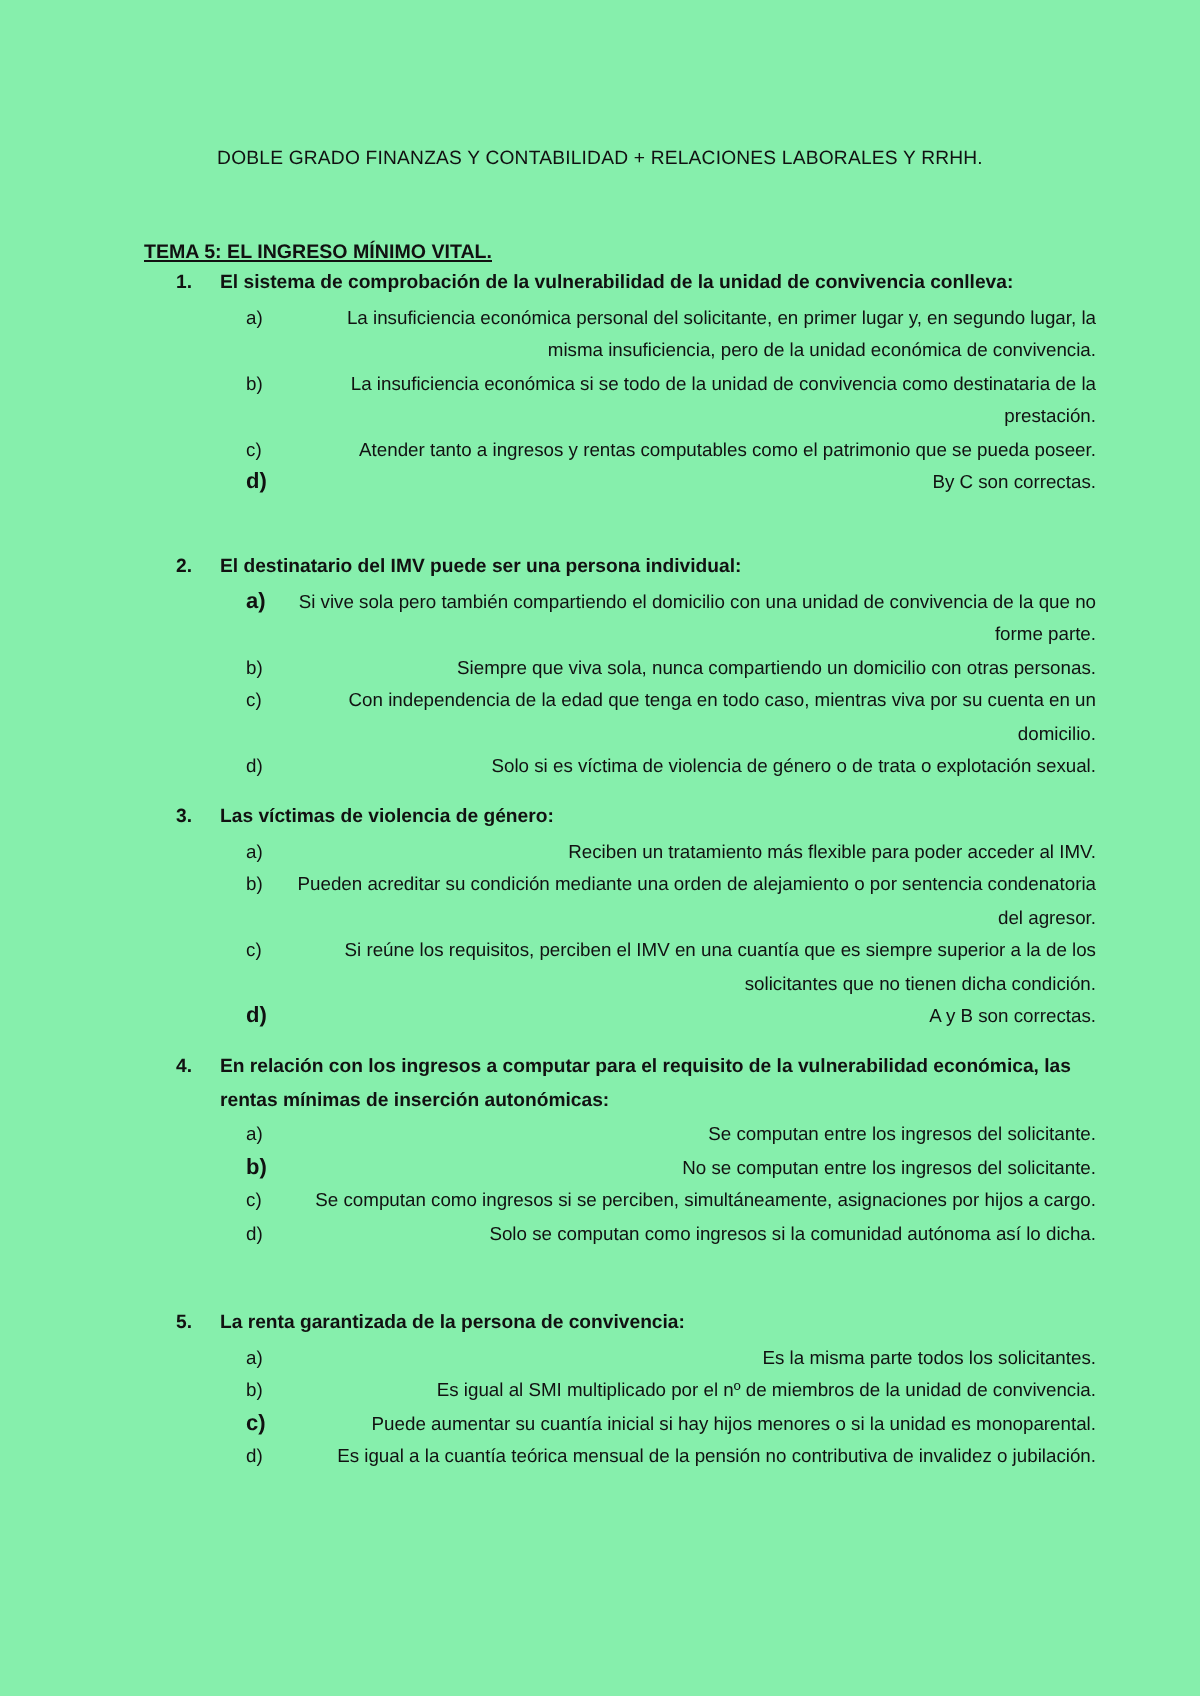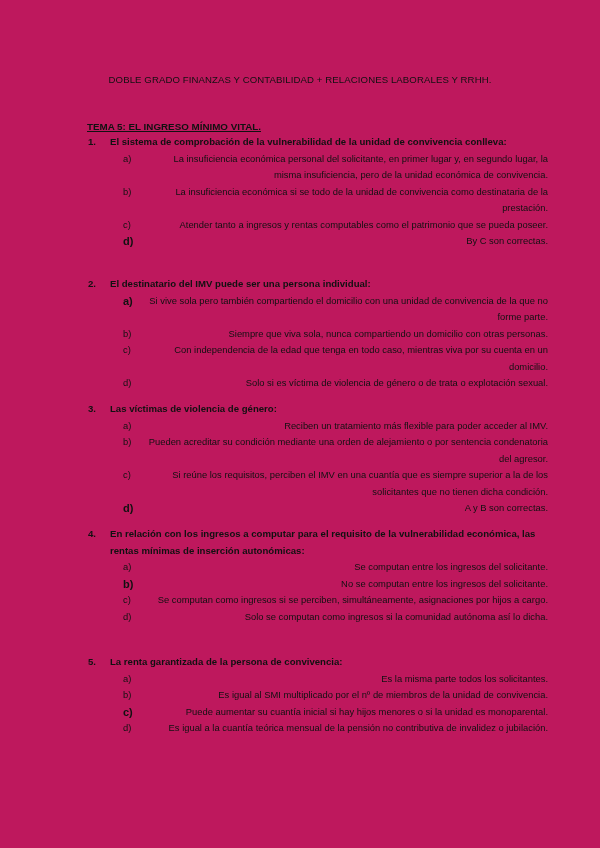--- a/index.html
+++ b/index.html
@@ -12,36 +12,36 @@
       height: 848px;
       position: relative;
       overflow: hidden;
       font-family: "Liberation Sans", "DejaVu Sans", sans-serif;
       color: #111111;
     }
     .page {
       position: absolute;
       left: 0; top: 0;
       width: 600px; height: 848px;
-      background: #be185d;
+      background: #86efac;
     }
     .header {
       position: absolute;
       left: 0;
       top: 72px;
       width: 600px;
       text-align: center;
       font-size: 9.6px;
       line-height: 15.5px;
       letter-spacing: 0.1px;
     }
     .header div { white-space: nowrap; }
     .tema {
       position: absolute;
-      left: 87px;
+      left: 72px;
       top: 120px;
       font-size: 9.8px;
       font-weight: bold;
       text-decoration: underline;
       line-height: 13px;
       white-space: nowrap;
     }
     .question {
       position: absolute;
       left: 88px;

